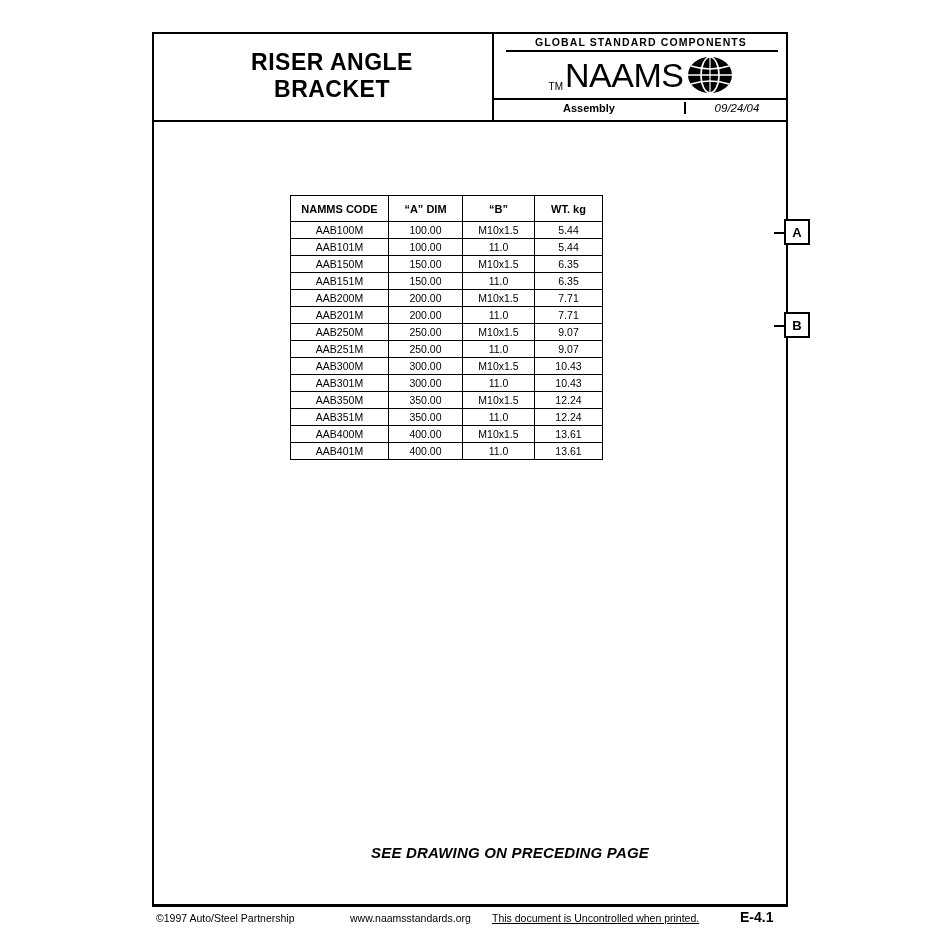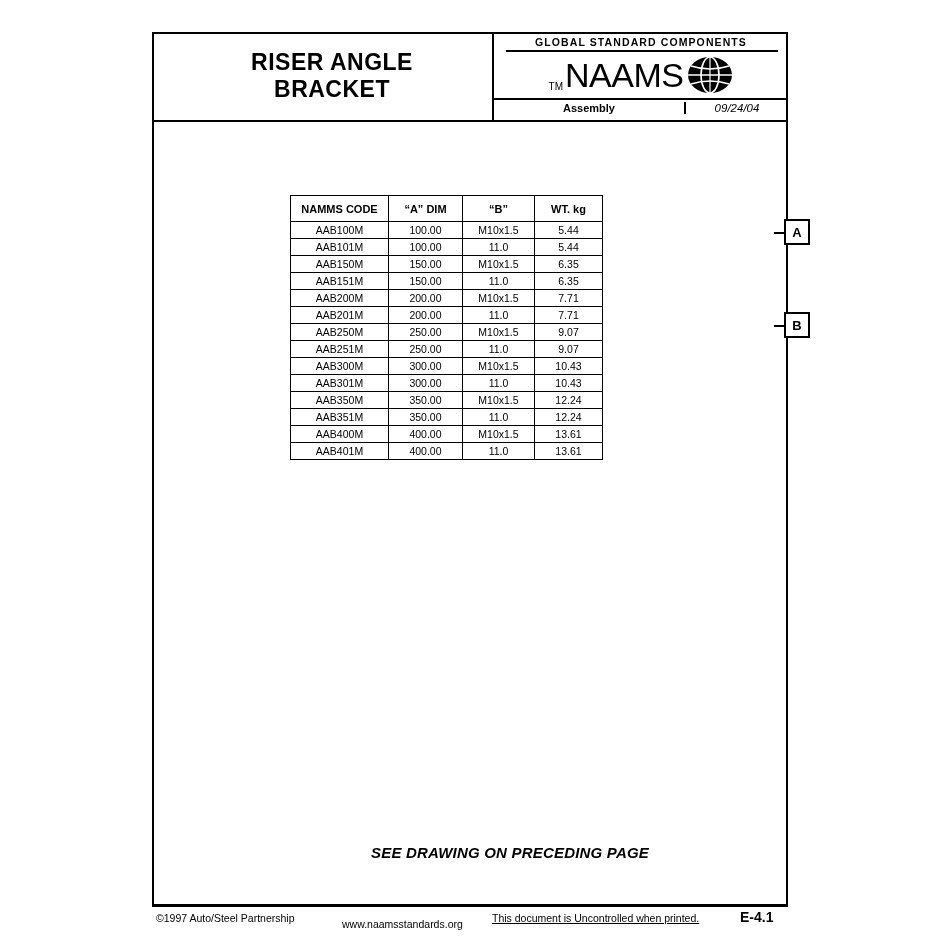--- a/index.html
+++ b/index.html
@@ -234,21 +234,21 @@
     width: 636px;
     height: 1px;
     background: #000;
   }
   .footer-text {
     position: absolute;
     top: 6px;
     font-size: 10.5px;
   }
   #footer-copyright { left: 4px; }
-  #footer-url       { left: 190px; margin-top: 6px; }
+  #footer-url       { left: 198px; }
   #footer-notice    { left: 340px; text-decoration: underline; }
   #footer-page {
     left: 588px;
     font-size: 14px;
     font-weight: bold;
     top: 3px;
   }
 </style>
 </head>
 <body>

